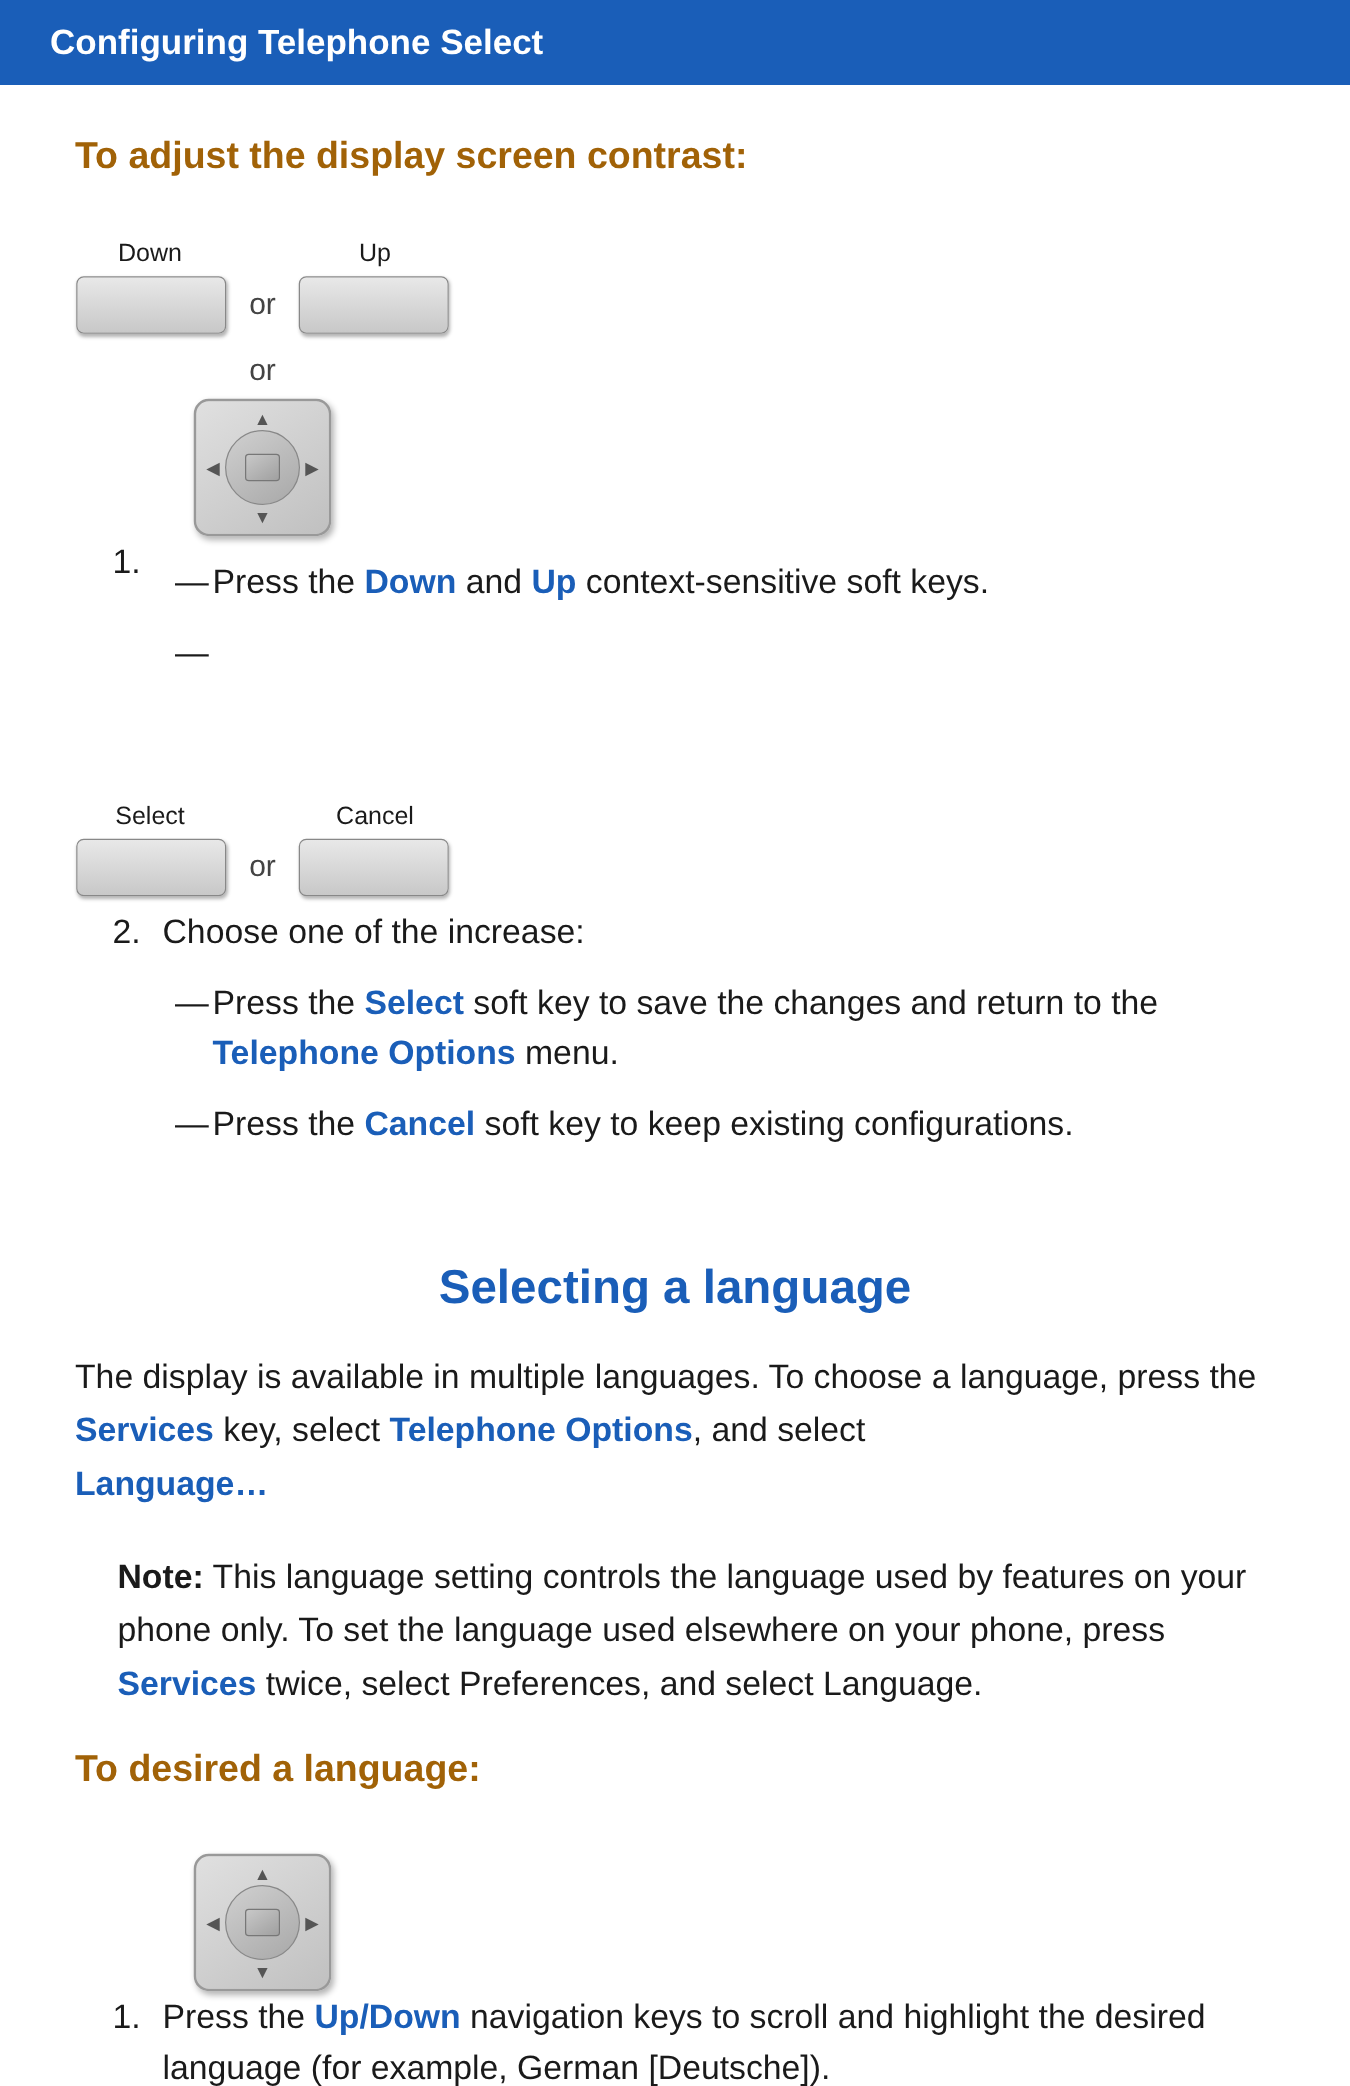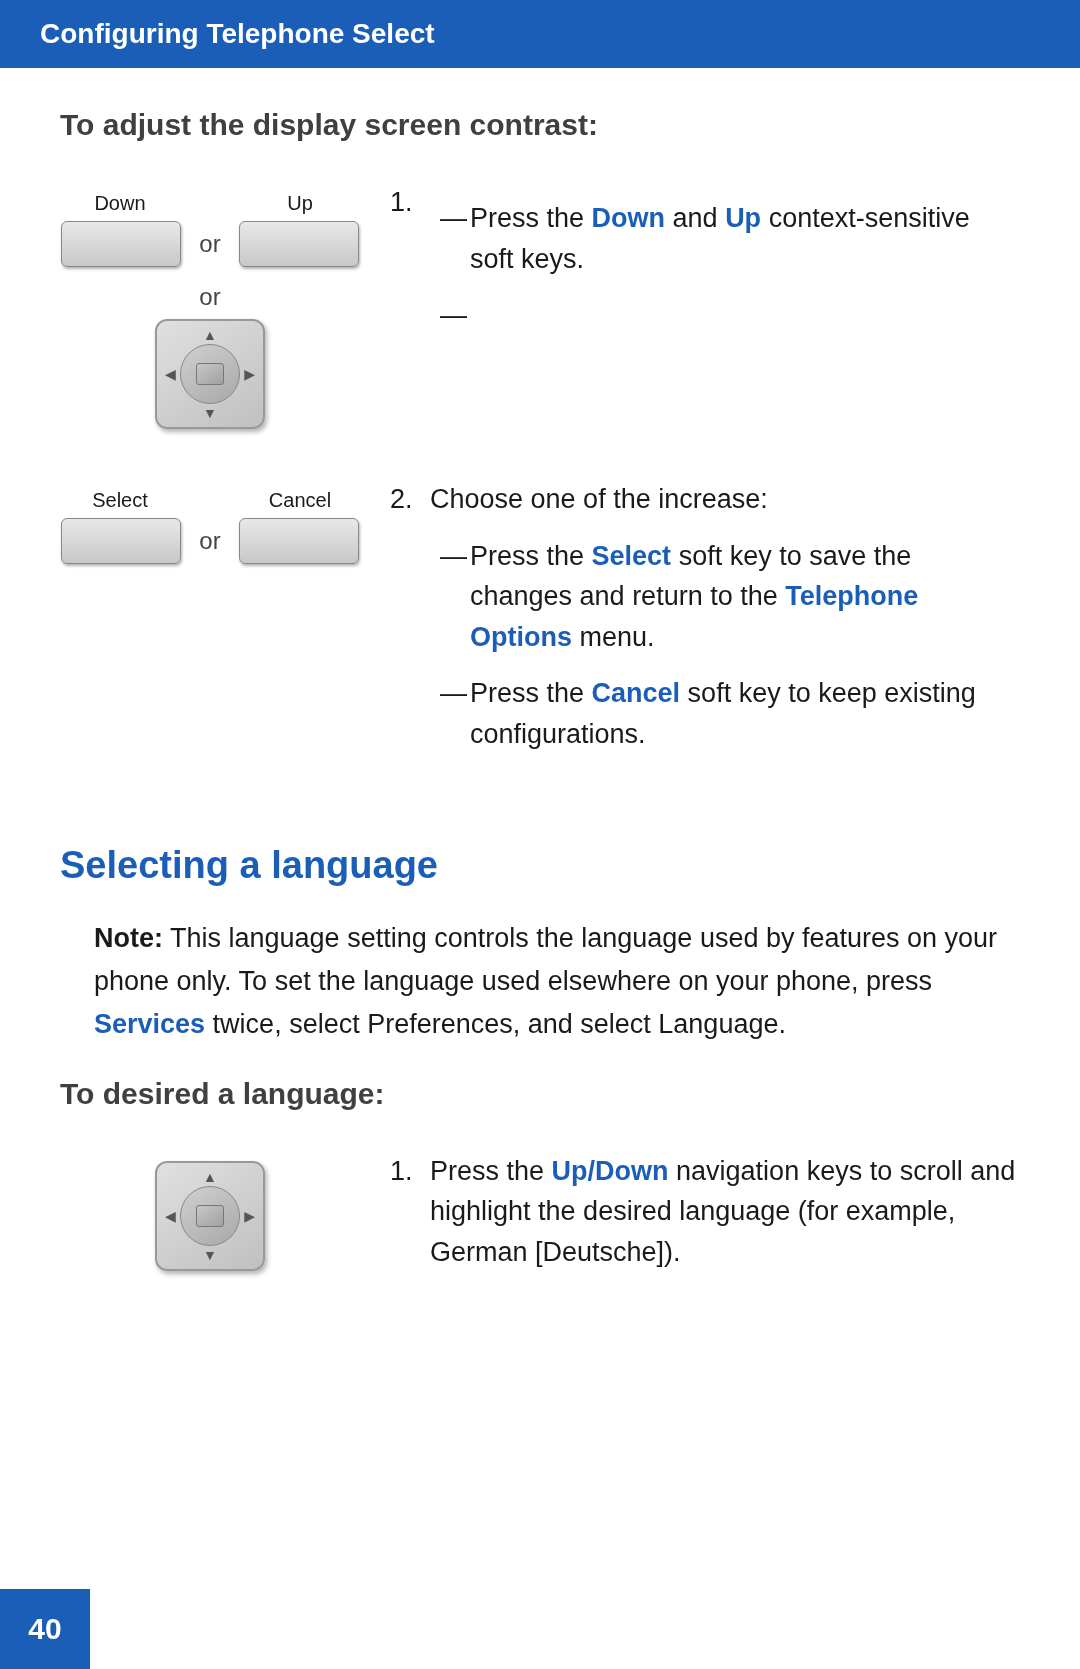--- a/index.html
+++ b/index.html
@@ -26,28 +26,28 @@
     }
 
     .content {
       padding: 0 60px 80px 60px;
     }
 
     
     .section-heading {
       font-size: 30px;
       font-weight: bold;
-      color: #404040;
+      color: #a16207;
       margin-bottom: 40px;
     }
 
     
     .step-row {
       display: flex;
-      flex-direction: row;
+      flex-direction: column;
       align-items: flex-start;
       margin-bottom: 50px;
     }
 
     .step-image {
       width: 300px;
       flex-shrink: 0;
       display: flex;
       flex-direction: column;
       align-items: center;
@@ -160,20 +160,21 @@
     .arrow-left { left: 8px; top: 50%; transform: translateY(-50%); }
     .arrow-right { right: 8px; top: 50%; transform: translateY(-50%); }
 
     
     .section-title-blue {
       font-size: 38px;
       font-weight: bold;
       color: #1a5eb8;
       margin-bottom: 28px;
       margin-top: 20px;
+      text-align: center;
     }
 
     .body-text {
       font-size: 27px;
       line-height: 1.6;
       margin-bottom: 20px;
     }
 
     .note-box {
       margin: 30px 0 30px 34px;
@@ -309,20 +310,24 @@
               </li>
             </ul>
           </div>
         </li>
       </ul>
     </div>
   </div>
 
   <h2 class="section-title-blue">Selecting a language</h2>
 
+  <p class="body-text">
+    The display is available in multiple languages. To choose a language, press the <span class="blue">Services</span> key, select <span class="blue">Telephone Options</span>, and select<br>
+    <span class="blue">Language…</span>
+  </p>
 
   <div class="note-box">
     <p class="body-text">
       <strong>Note:</strong> This language setting controls the language used by features on your phone only. To set the language used elsewhere on your phone, press <span class="blue">Services</span> twice, select Preferences, and select Language.
     </p>
   </div>
 
   <p class="section-heading">To desired a language:</p>
 
   <div class="step-row">

